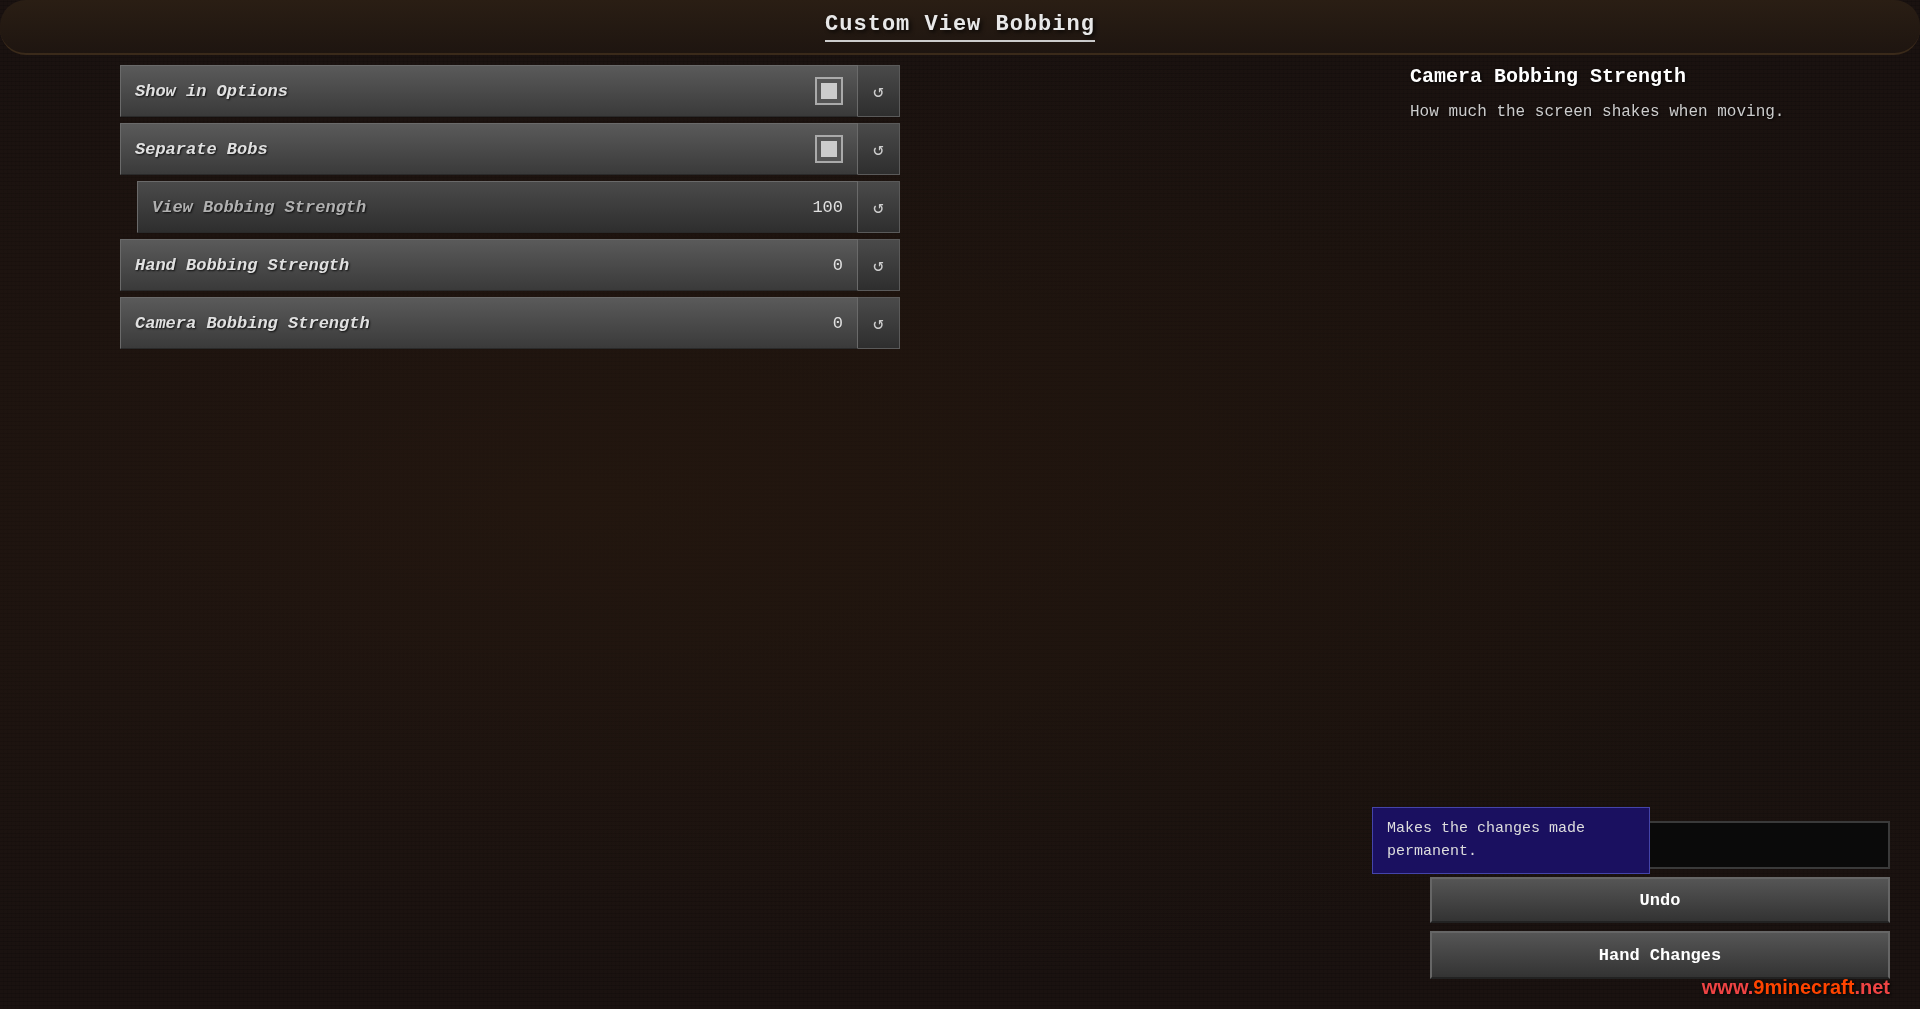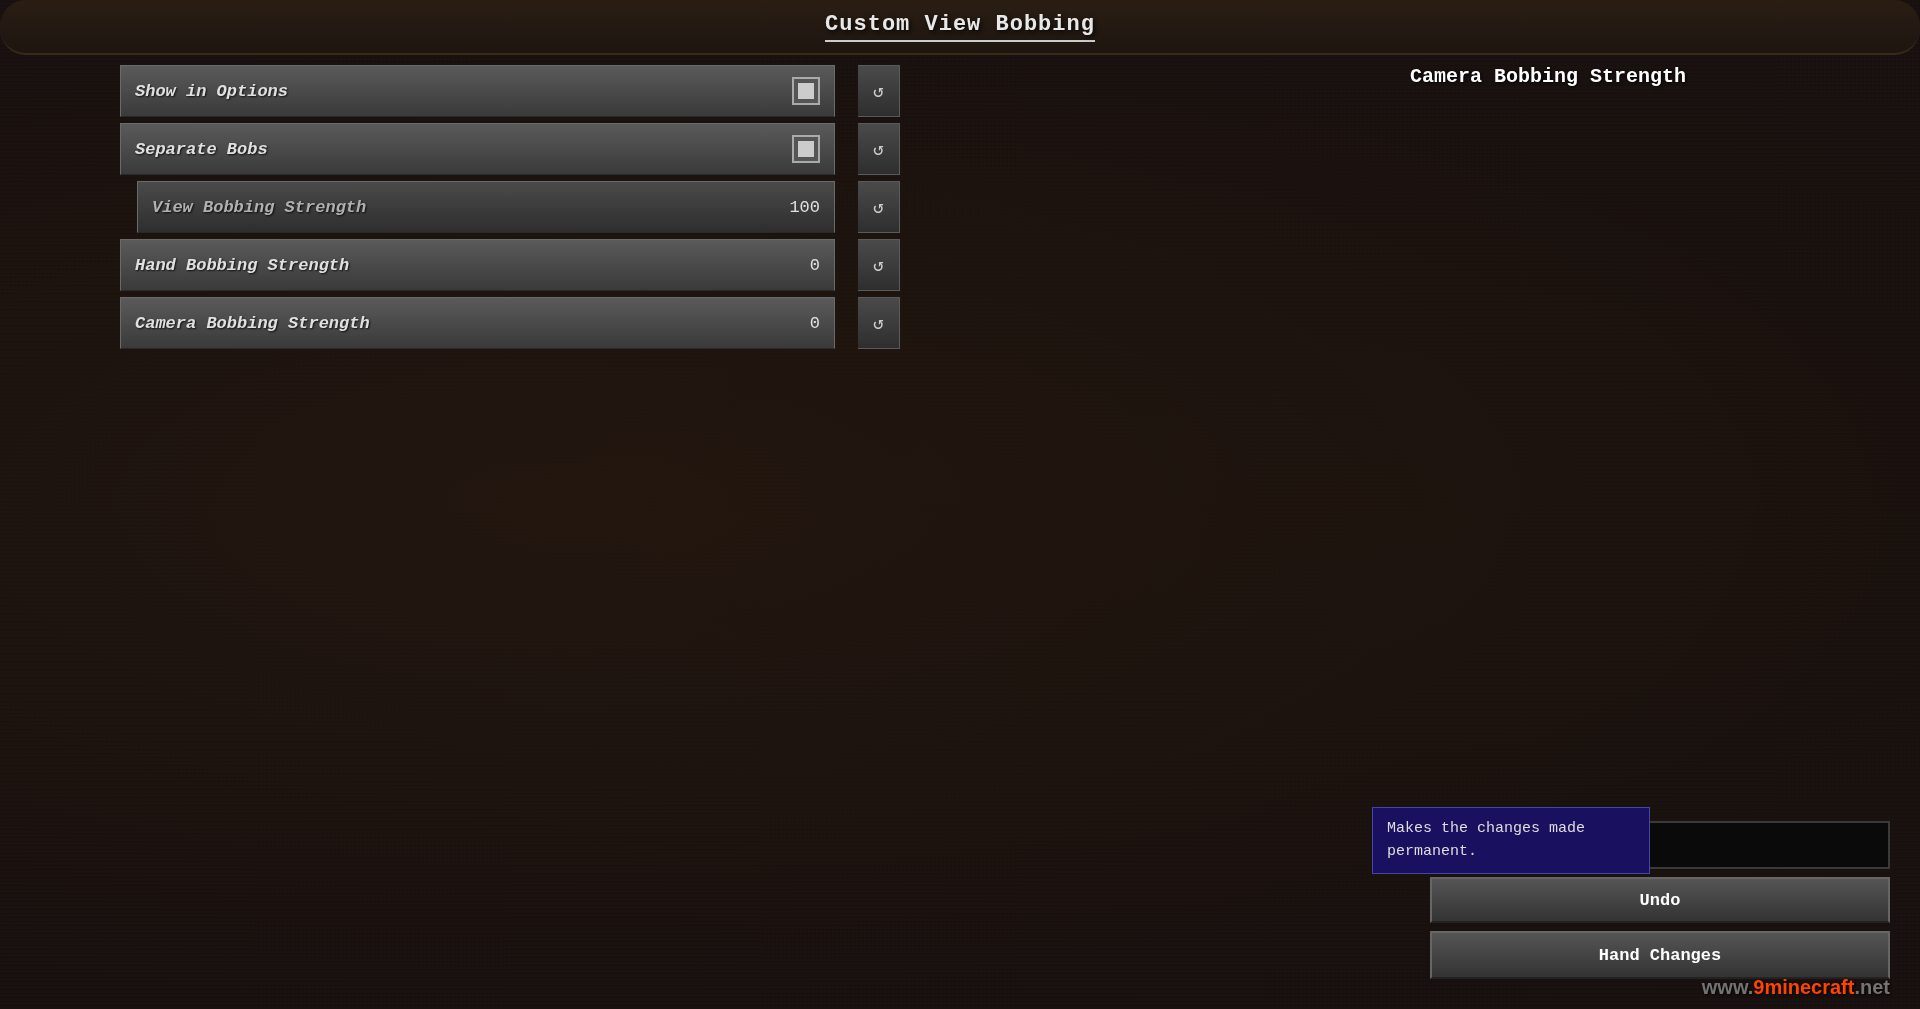--- a/index.html
+++ b/index.html
@@ -82,21 +82,20 @@
       top: 65px;
       left: 120px;
       width: 780px;
     }
 
     .setting-row {
       display: flex;
       align-items: center;
       margin-bottom: 6px;
       height: 52px;
-      gap: 23px;
     }
 
     .setting-button {
       flex: 1;
       height: 52px;
       background: linear-gradient(to bottom, #5a5a5a, #3a3a3a);
       border: 1px solid #6a6a6a;
       border-bottom-color: #2a2a2a;
       display: flex;
       align-items: center;
@@ -273,21 +272,21 @@
 
     .watermark-text {
       font-size: 20px;
       font-weight: bold;
       color: #dd3300;
       text-shadow: 1px 1px 3px rgba(0,0,0,0.9);
       font-family: Arial, sans-serif;
     }
 
     .watermark-text span {
-      color: #737373;
+      color: #ef4444;
     }
 
     
     .setting-row.dimmed .setting-button {
       background: linear-gradient(to bottom, #4a4a4a, #2e2e2e);
       margin-left: 17px;
     }
 
     .setting-row.dimmed .setting-label {
       color: #b0b0b0;
@@ -341,20 +340,21 @@
         <span class="setting-label">Camera Bobbing Strength</span>
         <span class="setting-value">0</span>
       </div>
       <div class="reset-button">↺</div>
     </div>
 
   </div>
 
   <div class="right-panel">
     <div class="info-title">Camera Bobbing Strength</div>
+    <div class="info-description">How much the screen shakes when moving.</div>
   </div>
 
   <div class="bottom-controls">
 
     
     <div class="tooltip-overlay">
       <span class="tooltip-text">Makes the changes made permanent.</span>
     </div>
 
     

